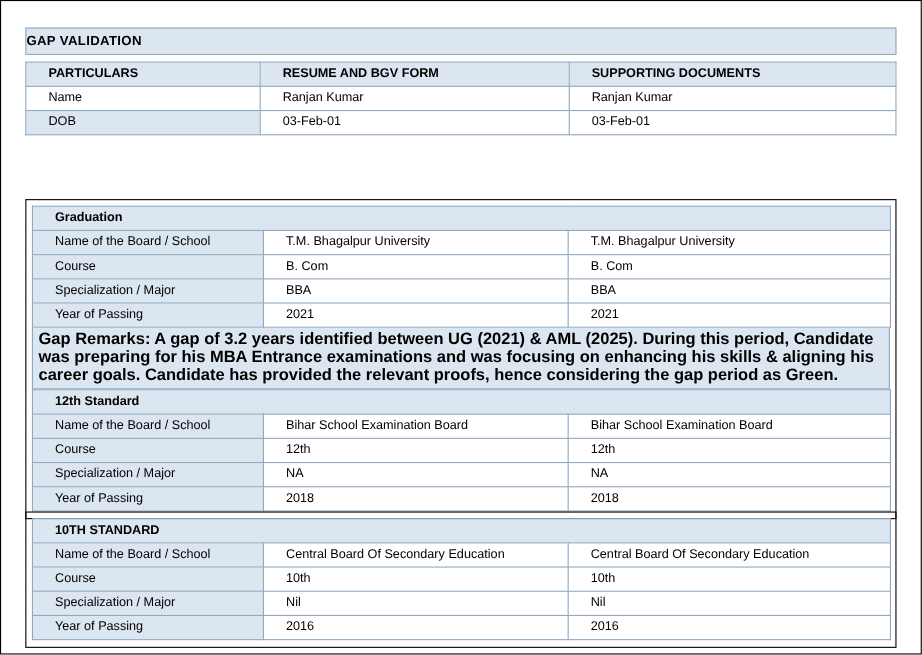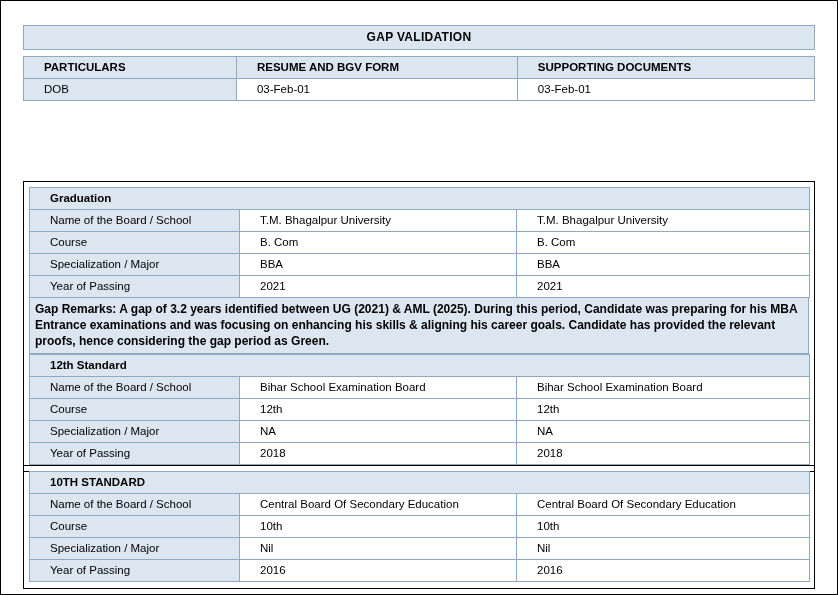--- a/index.html
+++ b/index.html
@@ -61,33 +61,32 @@
   }
 
   #title-block { top: 24px; }
   #particulars-block { top: 55px; }
   #grad-block { top: 152px; margin-top: 28px; }
   #tenth-block { top: 464px; }
 
   .title-bar {
     background: #dce6f1;
     border: 1px solid #8ea9c1;
-    text-align: center;
     font-weight: bold;
     font-size: 12px;
     padding: 4px 0 5px 0;
     letter-spacing: 0.3px;
   }
 
   .remarks {
     background: #dce6f1;
     border: 1px solid #8ea9c1;
     border-top: none;
     font-weight: bold;
-    font-size: 12px;
+    font-size: 15px;
     line-height: 16px;
     padding: 3px 5px 4px 5px;
     white-space: normal;
   }
 
   .col-a { width: 210px; }
   .col-b { width: 277px; }
   .col-c { width: 293px; }
 
   .subhead td {
@@ -110,20 +109,25 @@
           <col class="col-b">
           <col class="col-c">
         </colgroup>
       <tbody>
         <tr>
           <td class="fill bold">PARTICULARS</td>
           <td class="fill bold">RESUME AND BGV FORM</td>
           <td class="fill bold">SUPPORTING DOCUMENTS</td>
         </tr>
         <tr>
+          <td>Name</td>
+          <td>Ranjan Kumar</td>
+          <td>Ranjan Kumar</td>
+        </tr>
+        <tr>
           <td class="fill">DOB</td>
           <td>03-Feb-01</td>
           <td>03-Feb-01</td>
         </tr>
       </tbody>
     </table>
   </div>
 
   <div class="block framed" id="grad-block">
     <table class="grid">

